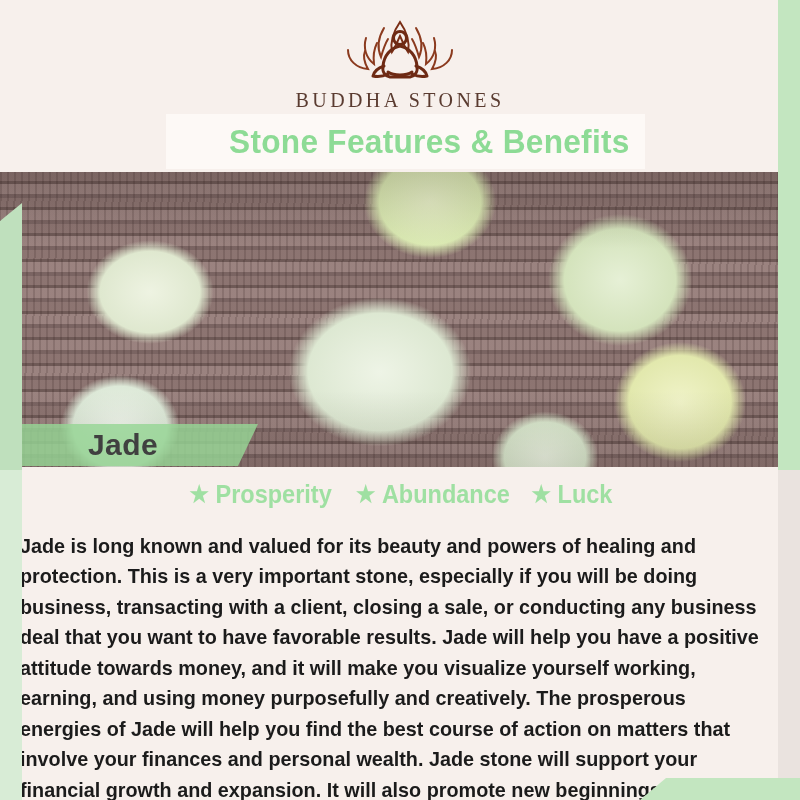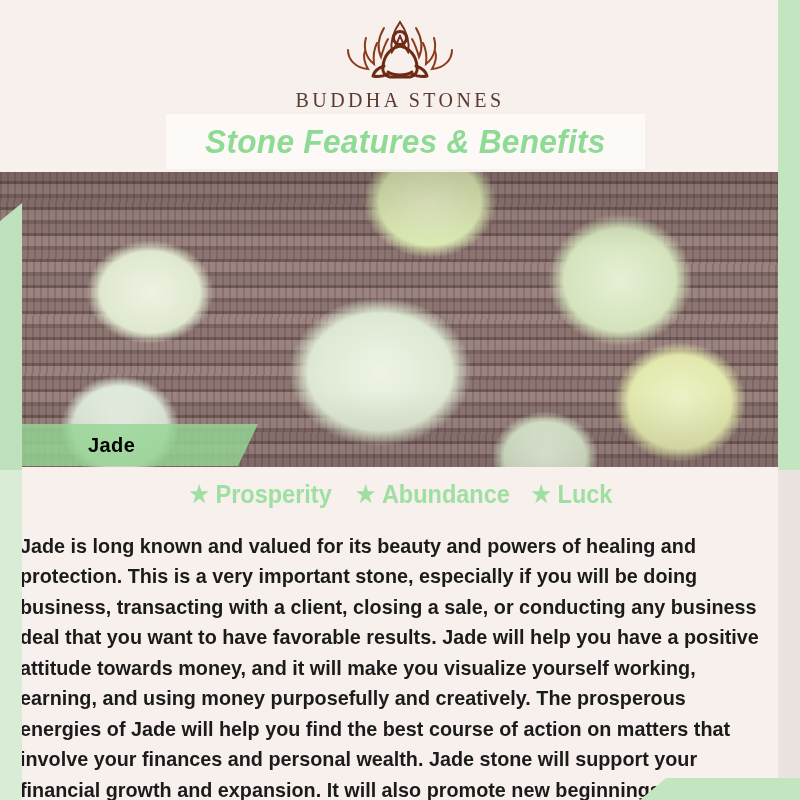--- a/index.html
+++ b/index.html
@@ -85,38 +85,38 @@
   }
   .photo-shade{
     position:absolute;inset:0;
     background:linear-gradient(180deg, rgba(40,28,26,.18) 0%, rgba(40,28,26,0) 26%, rgba(40,28,26,0) 74%, rgba(40,28,26,.12) 100%);
   }
 
   
   .title-banner{
     position:absolute;left:166px;top:114px;width:479px;height:55px;
     background:#fdf9f6;z-index:4;
-    display:flex;align-items:center;justify-content:center;font-style:italic;
+    display:flex;align-items:center;justify-content:flex-end;
   }
   .title-text{
     font-family:"Liberation Sans Narrow","Liberation Sans",sans-serif;
     font-weight:700;font-size:34px;color:#8ddb95;
     letter-spacing:.3px;white-space:nowrap;
     transform:scaleX(.93);transform-origin:center;
   }
 
   
   .jade-bar{
     position:absolute;left:0;top:424px;width:258px;height:42px;
     background:rgba(150,214,149,.82);z-index:5;
     clip-path:polygon(0 0, 258px 0, 238px 42px, 0 42px);
     display:flex;align-items:center;
   }
   .jade-text{
-    margin-left:88px;color:#000000;font-weight:700;font-size:20px;
+    margin-left:88px;color:#404040;font-weight:700;font-size:30px;
     letter-spacing:.4px;
   }
 
   
   .benefits{
     position:absolute;left:0;top:478px;width:800px;height:32px;
     z-index:5;display:flex;align-items:center;justify-content:center;gap:14px;
   }
   .benefit{
     display:flex;align-items:center;gap:7px;

